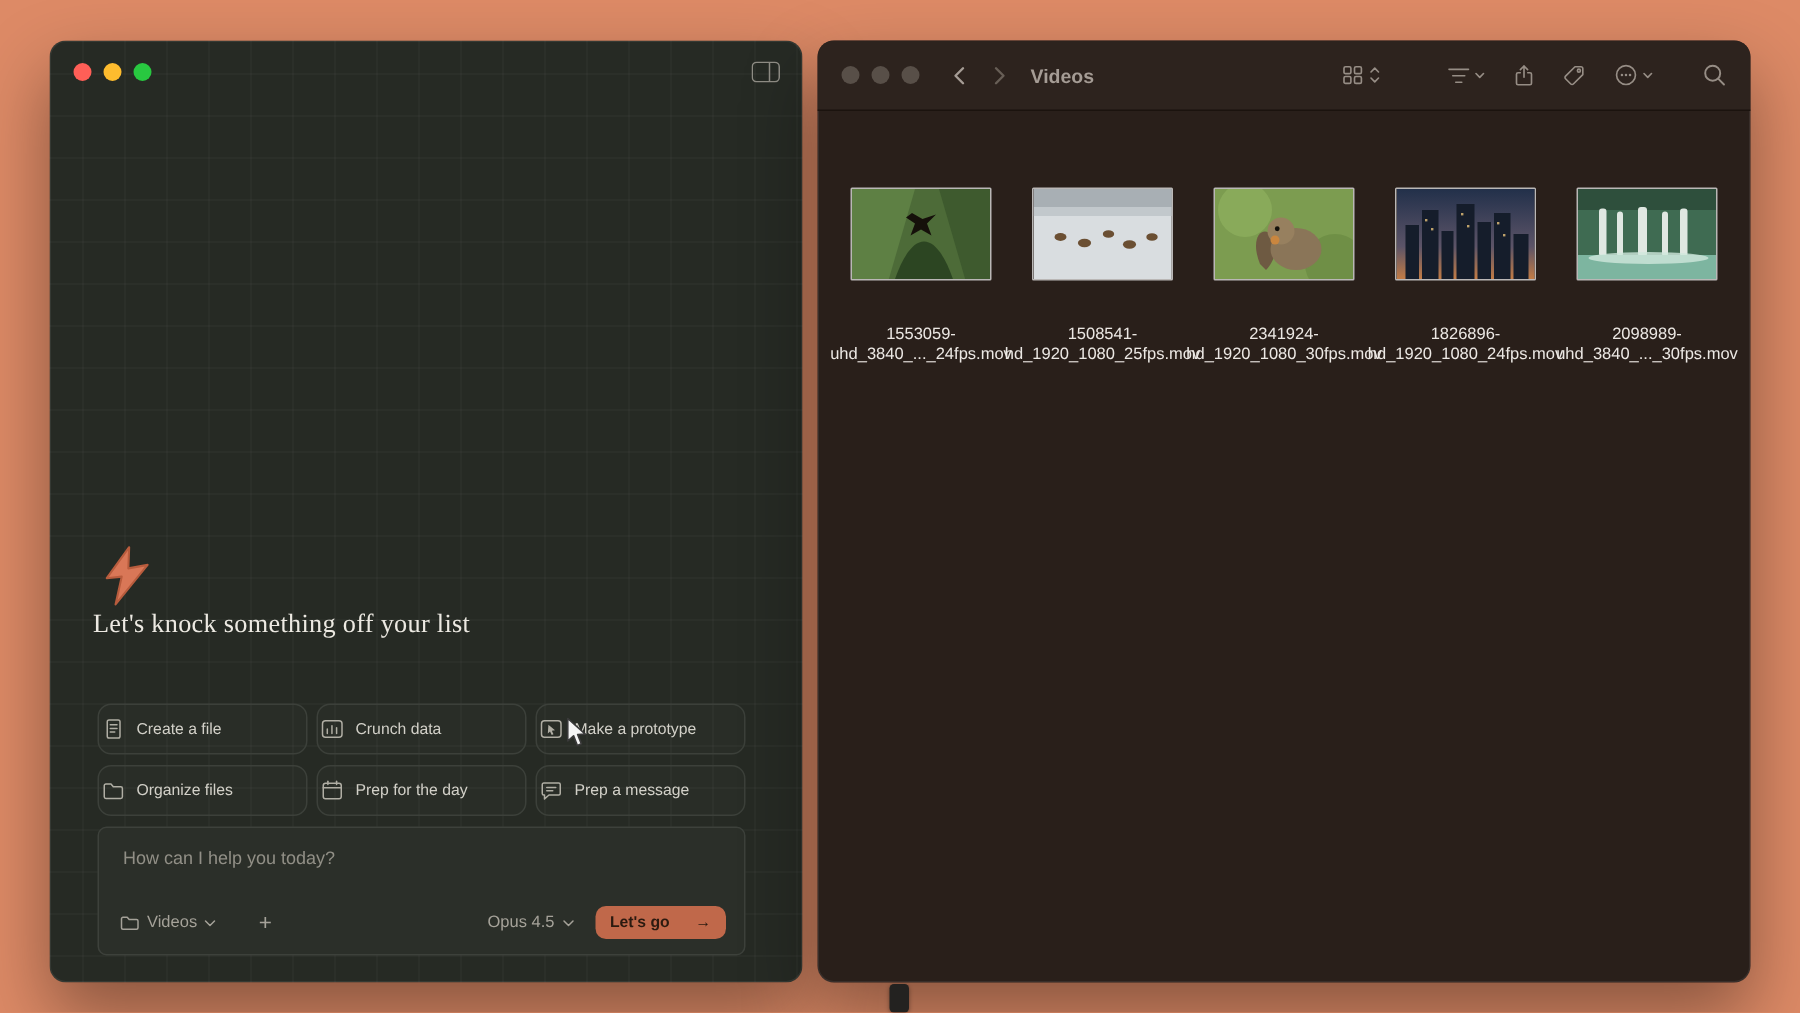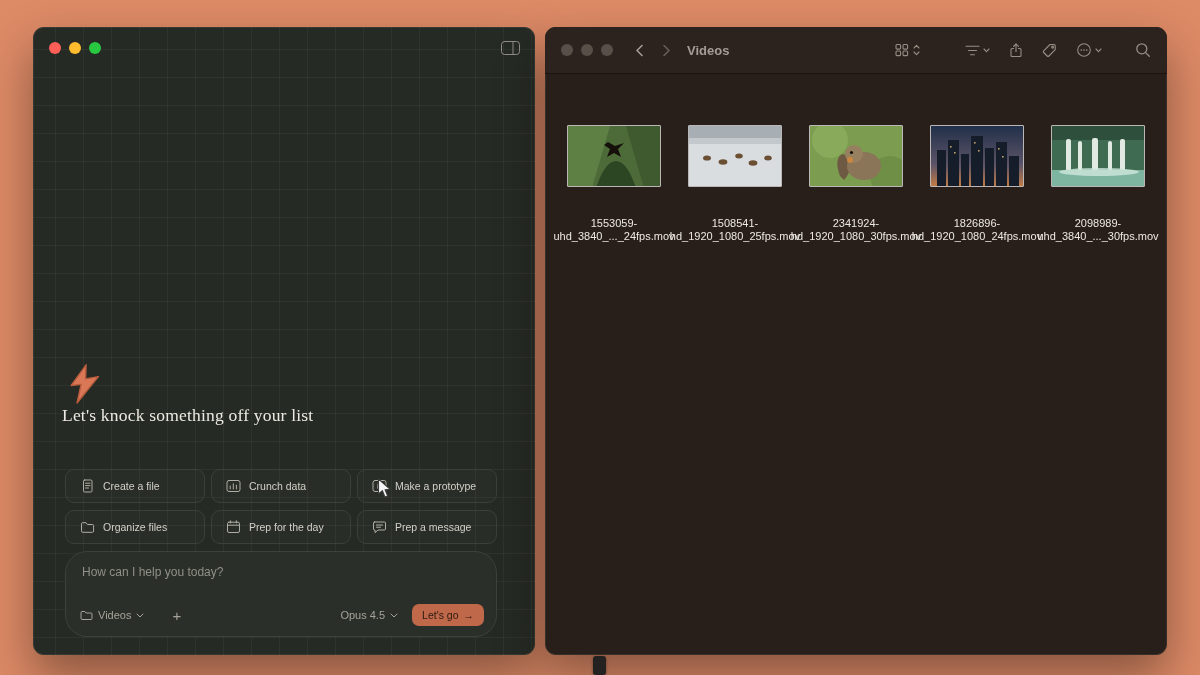--- a/index.html
+++ b/index.html
@@ -39,44 +39,44 @@
     position:absolute; left:29px; top:378px;
     font-family:"Liberation Serif", serif;
     font-size:17.5px; color:#ece9e2; letter-spacing:.2px;
   }
 
   .actions {
     position:absolute; left:32px; top:442px; width:432px;
     display:grid; grid-template-columns:repeat(3,1fr); gap:7px 6px;
   }
   .action-btn {
-    height:34px; display:flex; align-items:center; gap:8px; padding:0 14px;
+    height:34px; display:flex; align-items:center; gap:8px; padding:0 2px;
     border:1px solid #3c403a; border-radius:9px;
     background:rgba(255,255,255,.015);
     color:#d2d0c8; font-size:10.5px; cursor:pointer; white-space:nowrap;
   }
   .action-btn svg { flex:0 0 auto; }
   .icon-stroke { stroke:#b0aea4; fill:none; stroke-width:1; stroke-linecap:round; stroke-linejoin:round; }
 
   .composer {
     position:absolute; left:32px; top:524px; width:432px; height:86px;
-    background:#2b2f29; border:1px solid #3d413b; border-radius:22px;
+    background:#2b2f29; border:1px solid #3d413b; border-radius:6px;
   }
   .composer-input { padding:13px 16px 0; color:#918f86; font-size:12px; cursor:text; }
   .composer-row {
     position:absolute; left:14px; right:12px; bottom:10px;
     display:flex; align-items:center;
   }
   .chip { display:flex; align-items:center; gap:5px; color:#a5a299; font-size:11px; cursor:pointer; }
   .plus { margin-left:28px; color:#a5a299; font-size:15px; line-height:1; cursor:pointer; }
   .model { margin-left:auto; display:flex; align-items:center; gap:5px; color:#a5a299; font-size:11px; cursor:pointer; }
   .go-btn {
-    margin-left:14px; display:flex; align-items:center; gap:5px;
+    margin-left:14px; display:flex; align-items:center; gap:17px;
     background:#c0684a; color:#2b1a10; border:none; border-radius:7px;
-    font-size:10.5px; font-weight:400; padding:5px 10px; cursor:pointer;
+    font-size:10.5px; font-weight:700; padding:5px 10px; cursor:pointer;
     font-family:"Liberation Sans", sans-serif;
   }
 
   
   #finder { left:545px; top:27px; width:622px; height:628px; background:#291f1a; }
   .toolbar {
     height:47px; background:#2d231e; border-bottom:1px solid #1b130e;
     display:flex; align-items:center; padding:0 16px;
   }
   .toolbar .traffic { position:static; }

